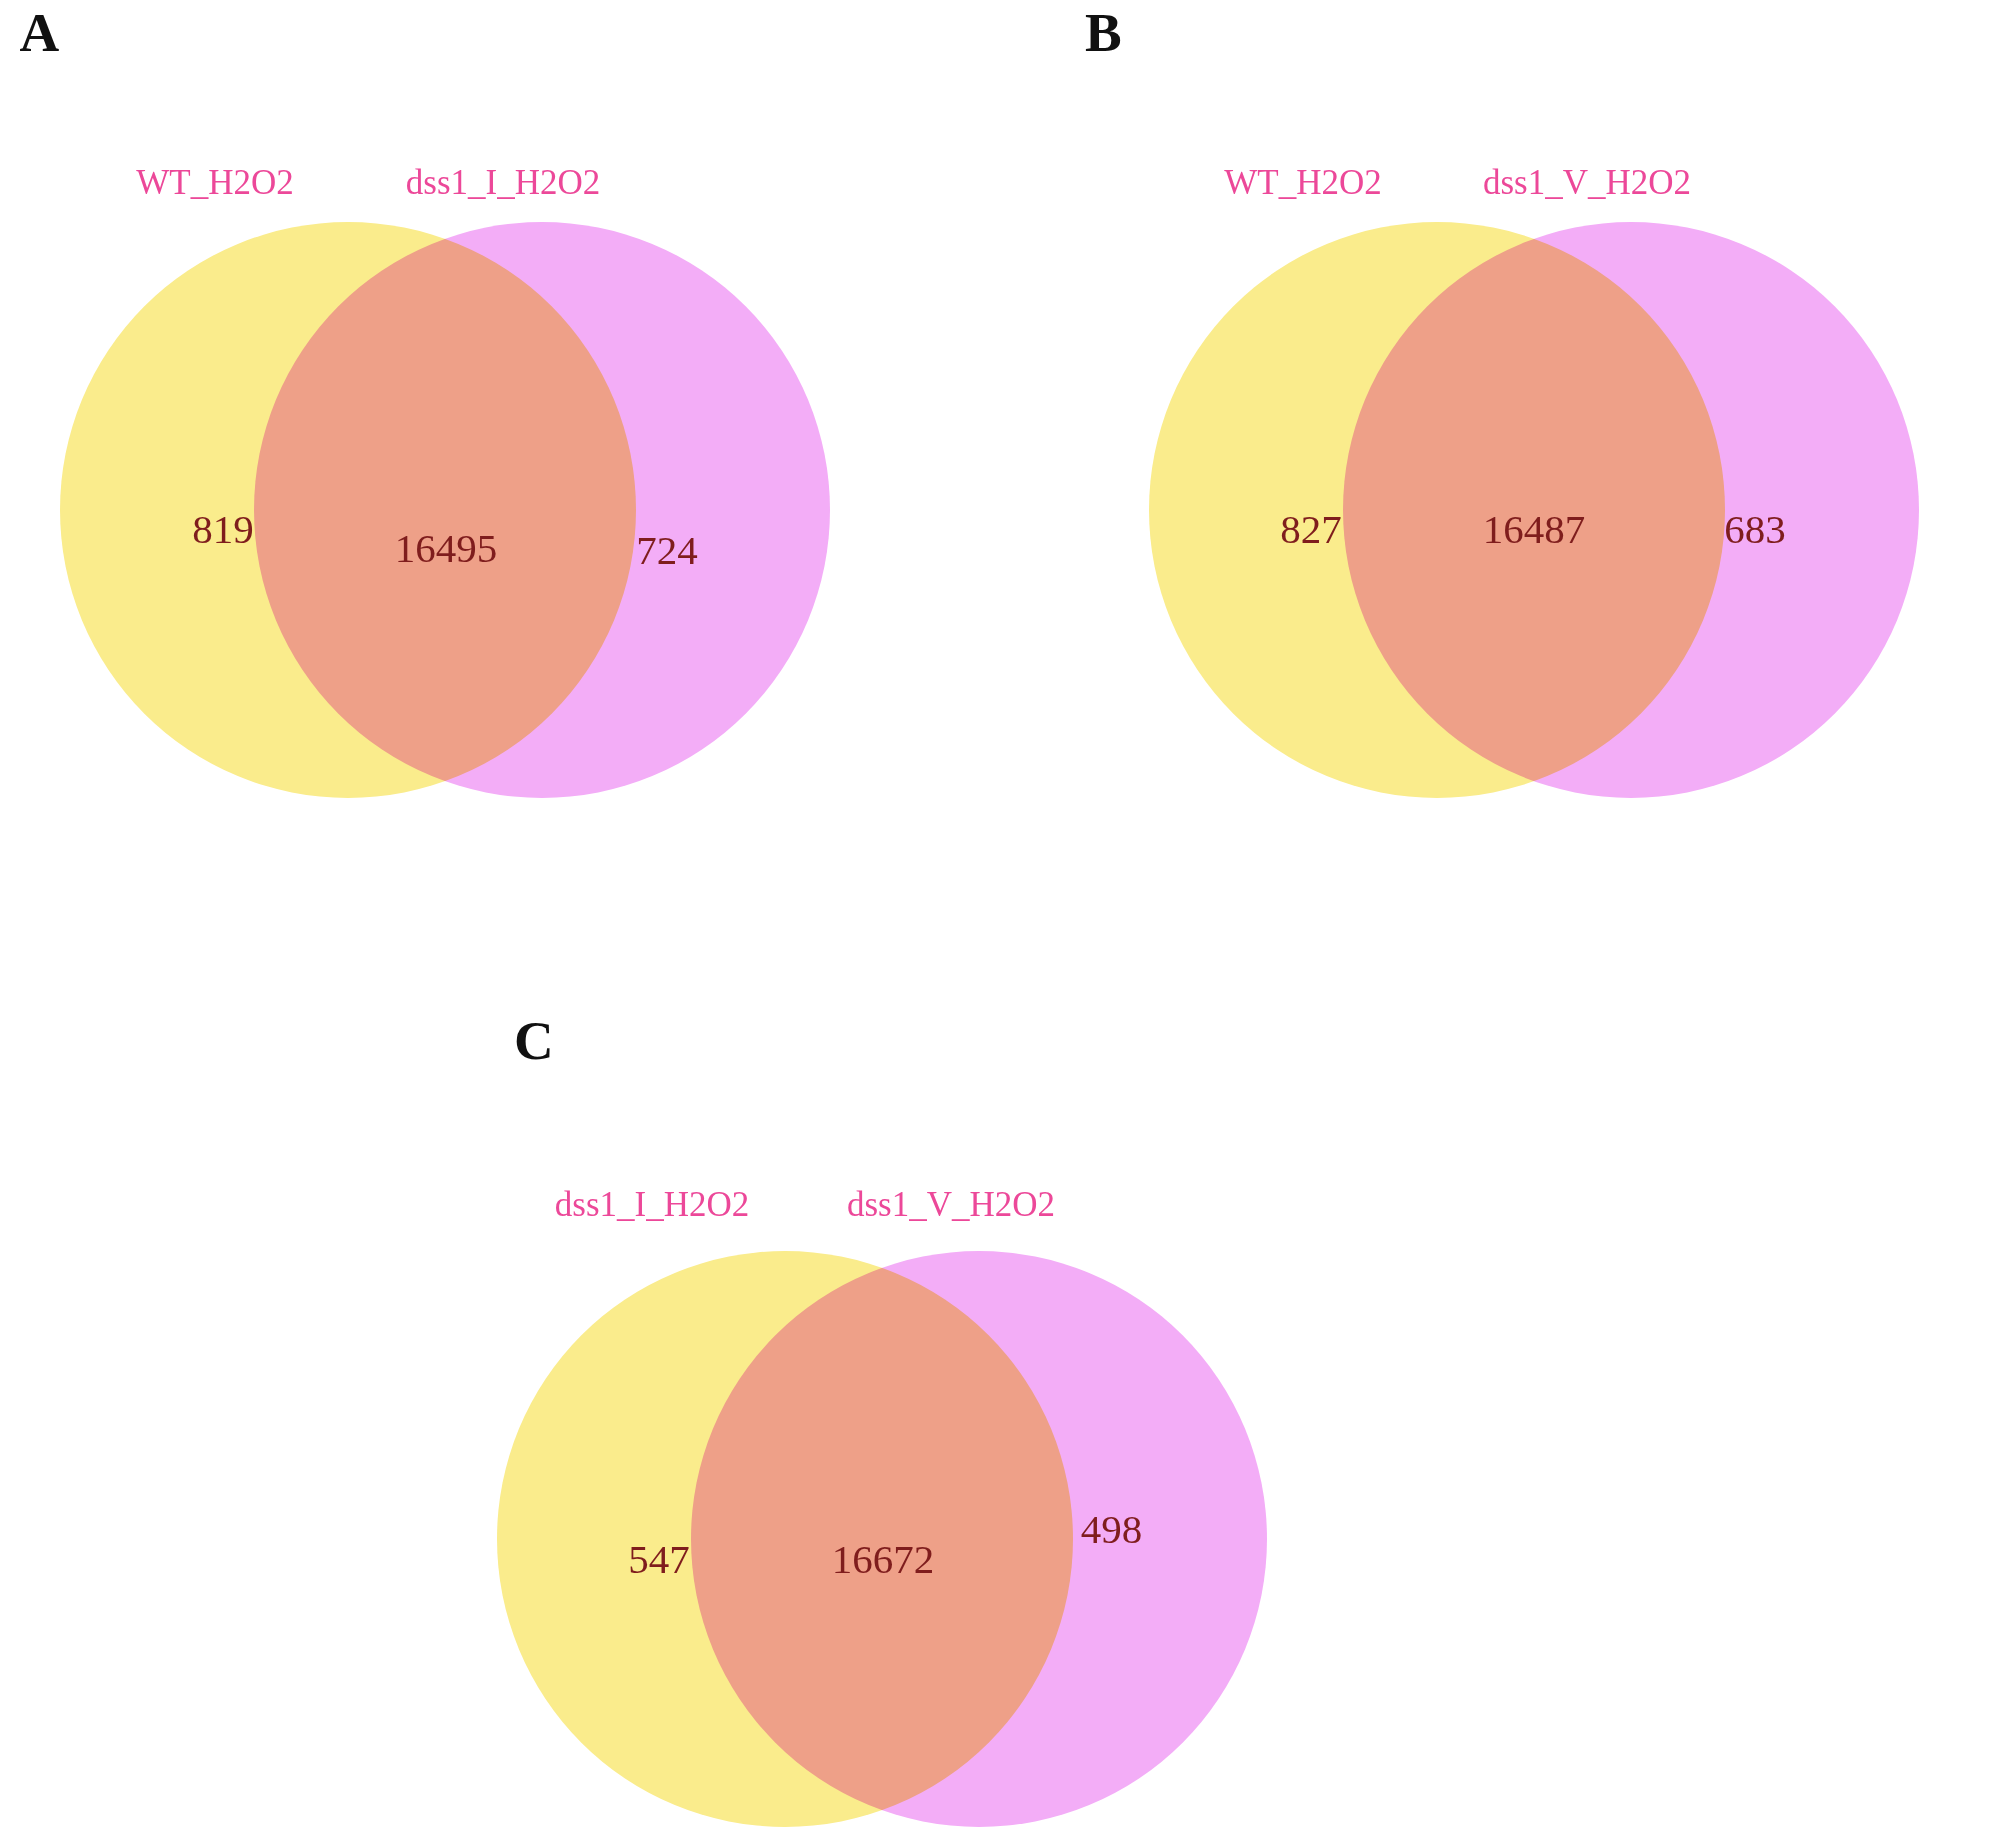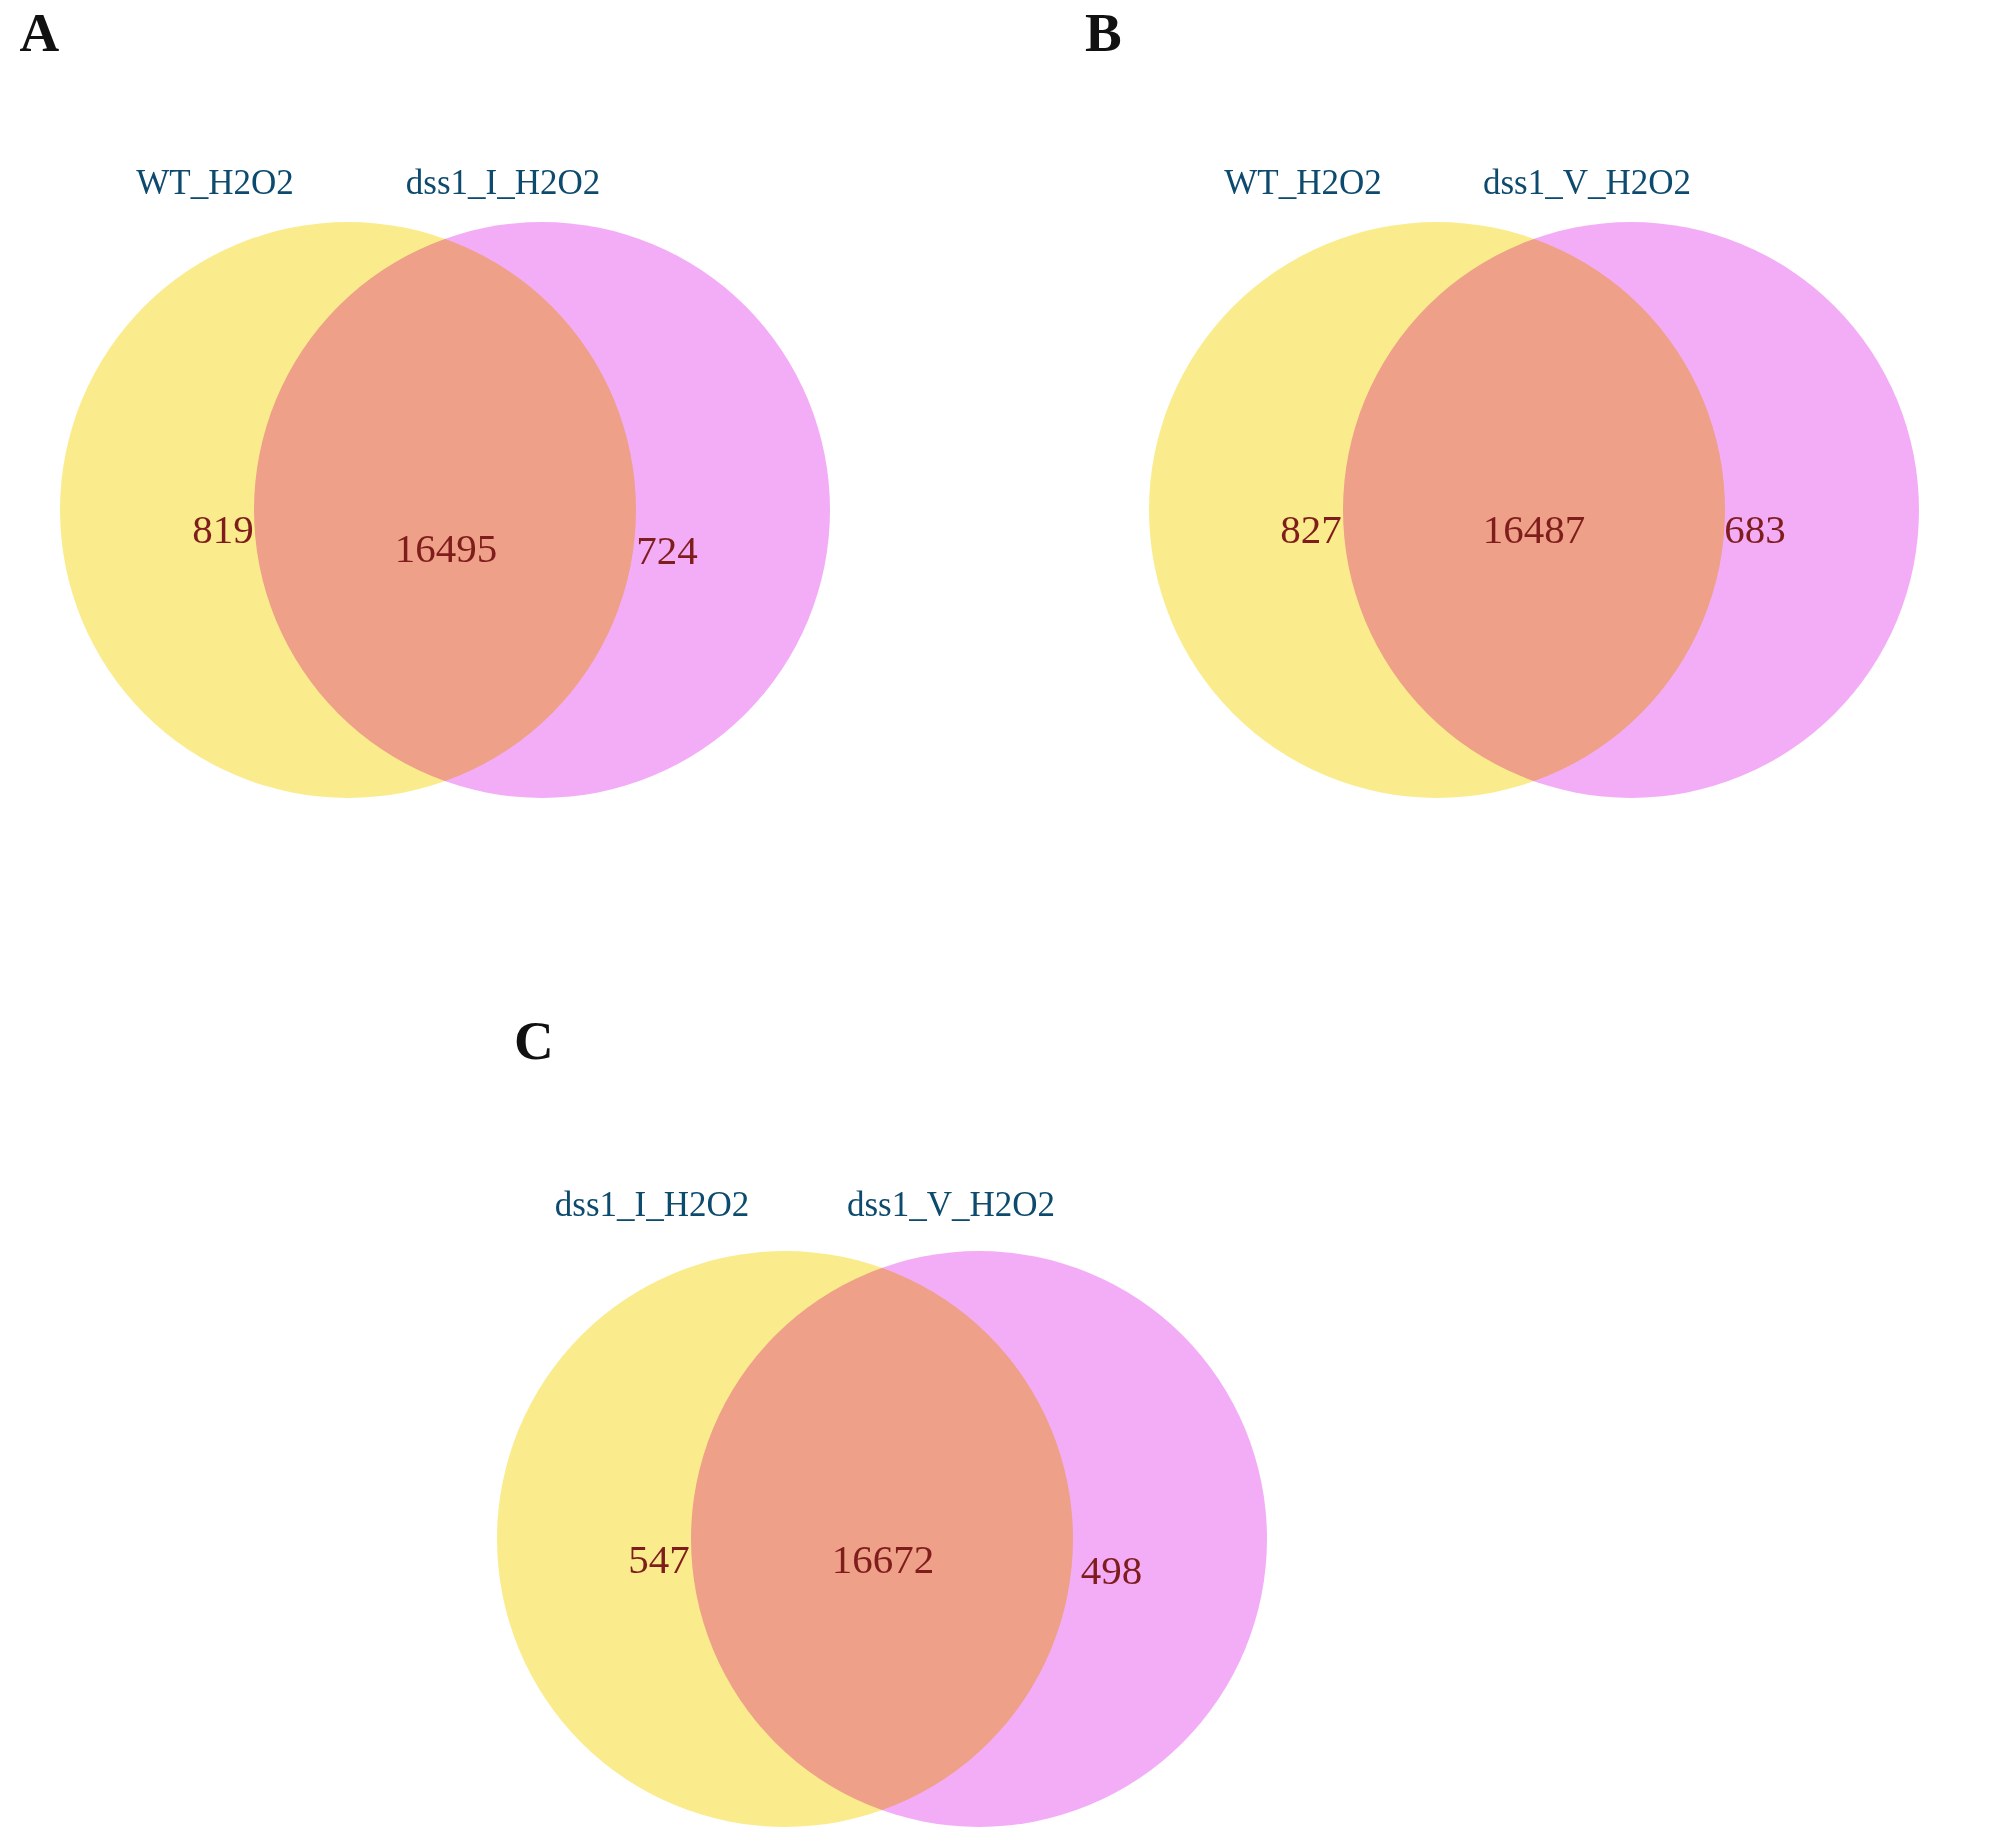--- a/index.html
+++ b/index.html
@@ -39,21 +39,21 @@
   .venn-panel {
     position: absolute;
   }
 
   
   .set-label {
     position: absolute;
     font-family: "Liberation Serif", "DejaVu Serif", serif;
     font-size: 35px;
     line-height: 1;
-    color: #0c4a6e;
+    color: #ec4899;
     white-space: nowrap;
     text-align: center;
     transform: translateX(-50%);
   }
 
   
   .venn-circle {
     position: absolute;
     border-radius: 50%;
   }
@@ -129,17 +129,17 @@
     <div class="set-label" style="left:454px; top:167px;">dss1_V_H2O2</div>
 
     <div class="venn-circle circle-left" style="left:0px; top:231px; width:576px; height:576px;"></div>
 
     <div class="venn-circle circle-right" style="left:194px; top:231px; width:576px; height:576px;"></div>
 
     <div class="venn-count" style="left:162px; top:539px;">547</div>
 
     <div class="venn-count" style="left:386px; top:539px;">16672</div>
 
-    <div class="venn-count" style="left:606px; top:550px;padding-left:17px;">498</div>
+    <div class="venn-count" style="left:606px; top:509px;padding-left:17px;">498</div>
   </div>
 
 </div>
 
 
 </body></html>

